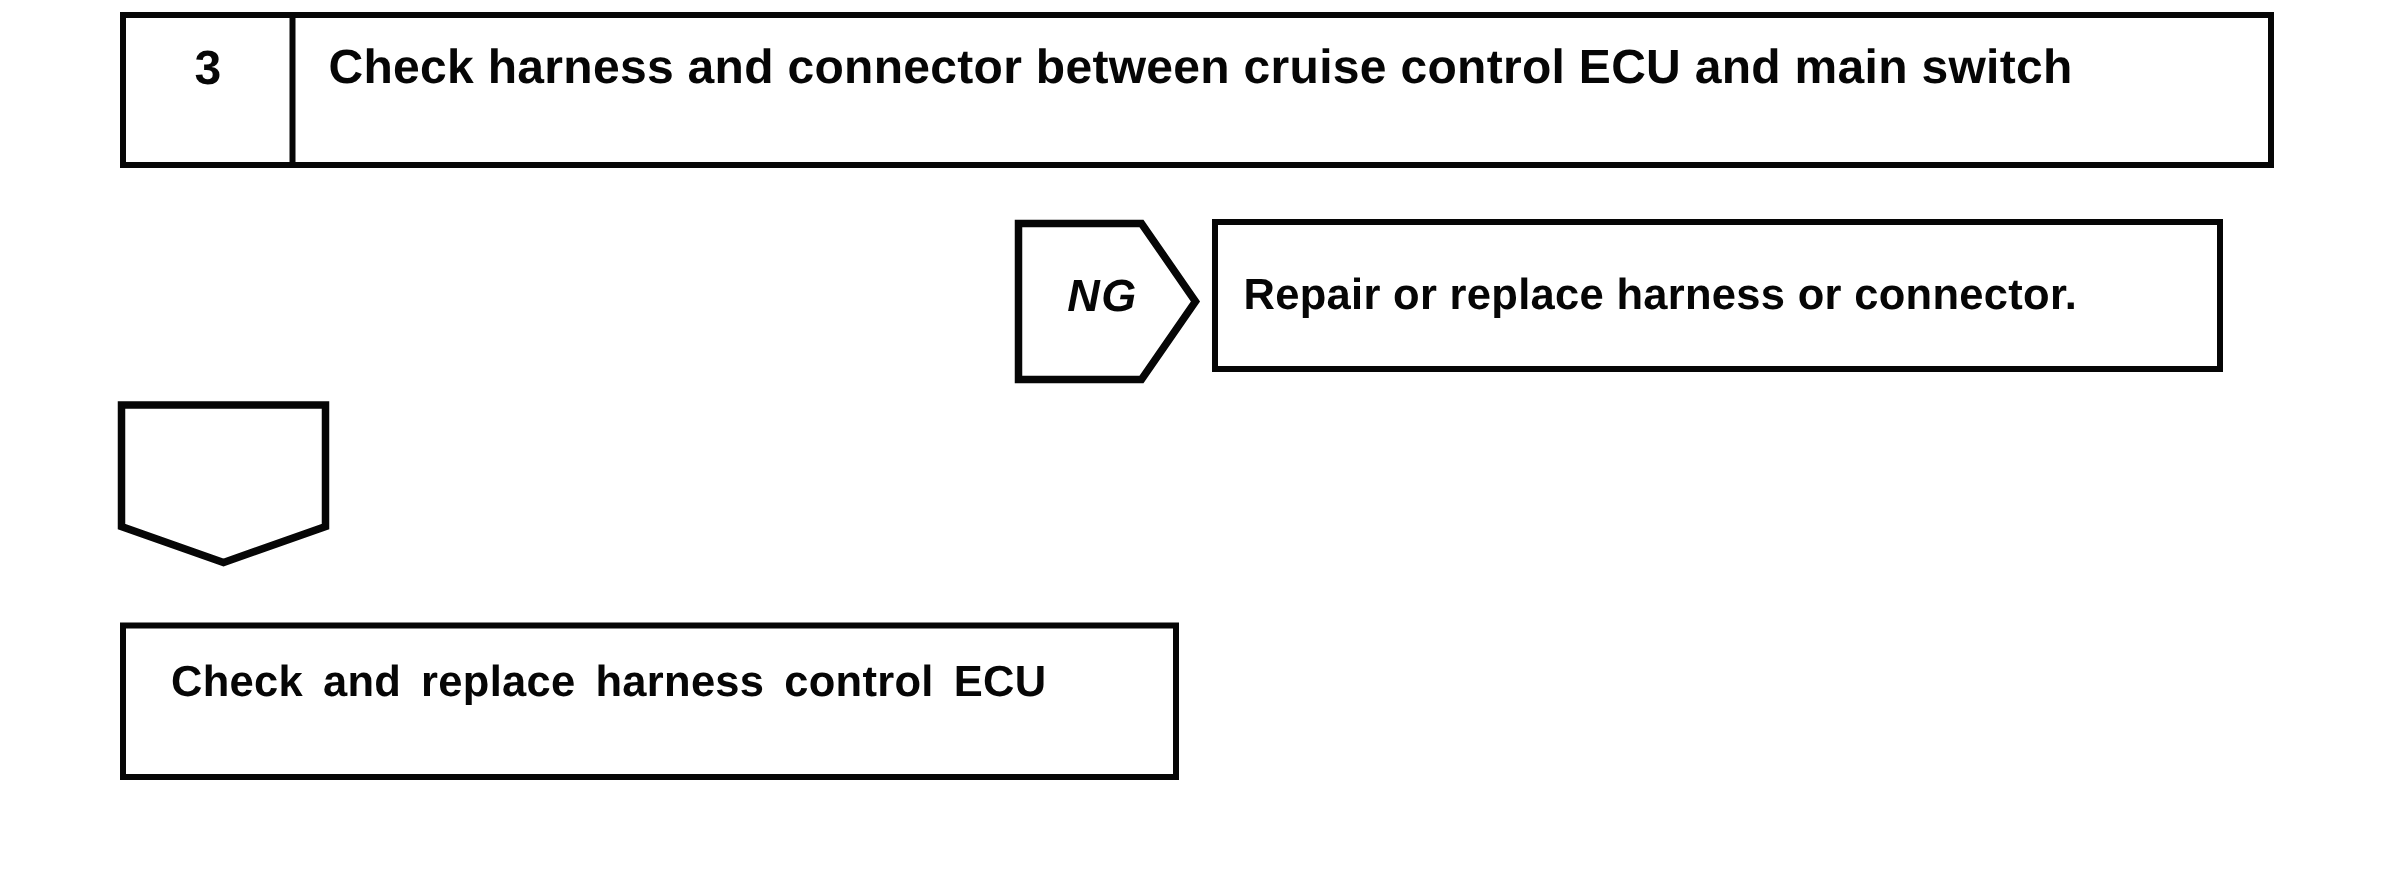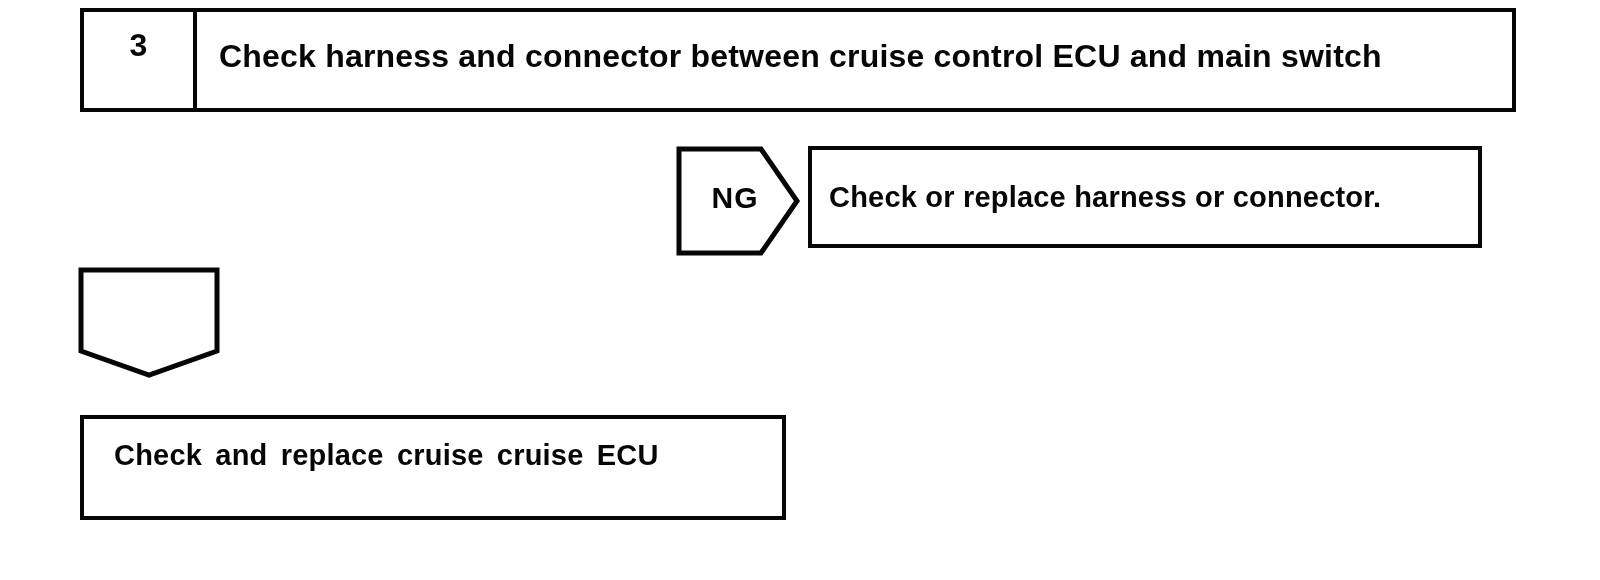--- a/index.html
+++ b/index.html
@@ -38,30 +38,31 @@
     box-sizing: border-box;
     display: flex;
     justify-content: center;
     align-items: flex-start;
     padding-top: 15px;
     font-size: 32px;
     font-weight: bold;
   }
   .step-title-cell {
     flex: 1;
-    padding: 26px 10px 0 22px;
+    padding: 14px 10px 0 22px;
     font-size: 32px;
     font-weight: bold;
     letter-spacing: 0.2px;
     white-space: nowrap;
     overflow: hidden;
   }
   
   .connector {
     position: absolute;
+    font-style: italic;
   }
   .connector svg {
     position: absolute;
     left: 0;
     top: 0;
     display: block;
   }
   .connector-label {
     position: absolute;
     font-size: 30px;
@@ -134,26 +135,26 @@
   </div>
 
   <div class="connector ng-connector">
     <svg width="126" height="112" viewBox="0 0 126 112">
       <polygon points="4,4 86,4 122,56 86,108 4,108" fill="#ffffff" stroke="#060606" stroke-width="5" stroke-linejoin="miter"></polygon>
     </svg>
     <span class="connector-label">NG</span>
   </div>
 
   <div class="action-box ng-action-box">
-    <span>Check or replace harness or connector.</span>
+    <span>Repair or replace harness or connector.</span>
   </div>
 
   <div class="connector ok-connector">
     <svg width="144" height="114" viewBox="0 0 144 114">
       <polygon points="4,4 140,4 140,85 72,109 4,85" fill="#ffffff" stroke="#060606" stroke-width="5" stroke-linejoin="miter"></polygon>
     </svg>
   </div>
 
   <div class="action-box ok-action-box">
-    <span>Check and replace cruise cruise ECU</span>
+    <span>Check and replace harness control ECU</span>
   </div>
 
 </div>
 
 </body></html>

